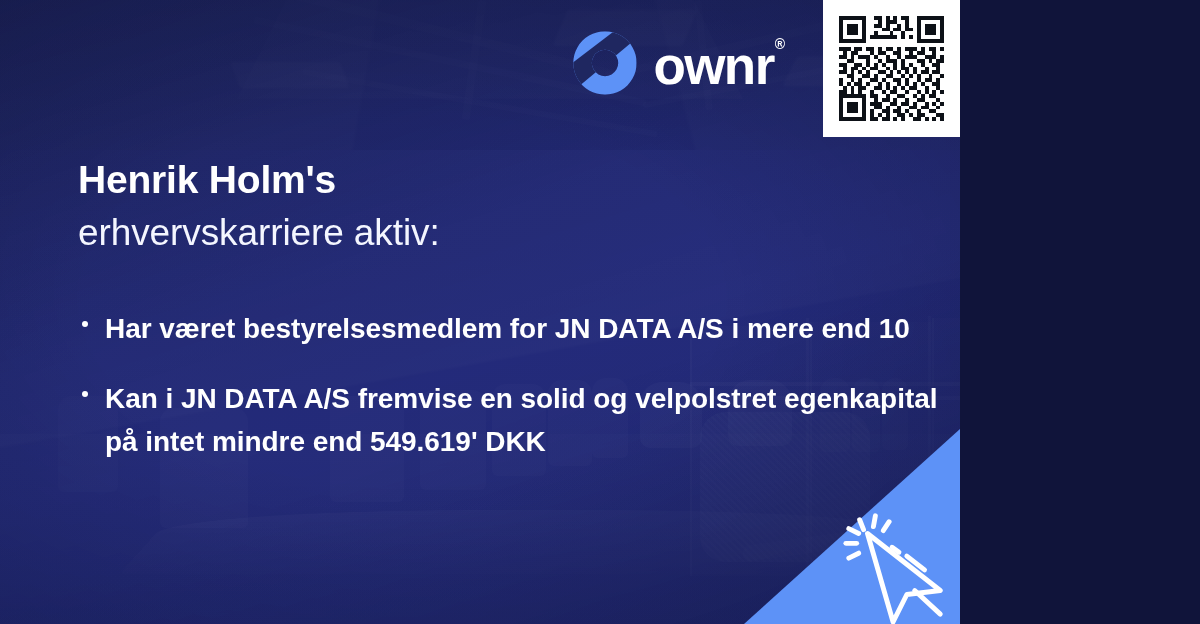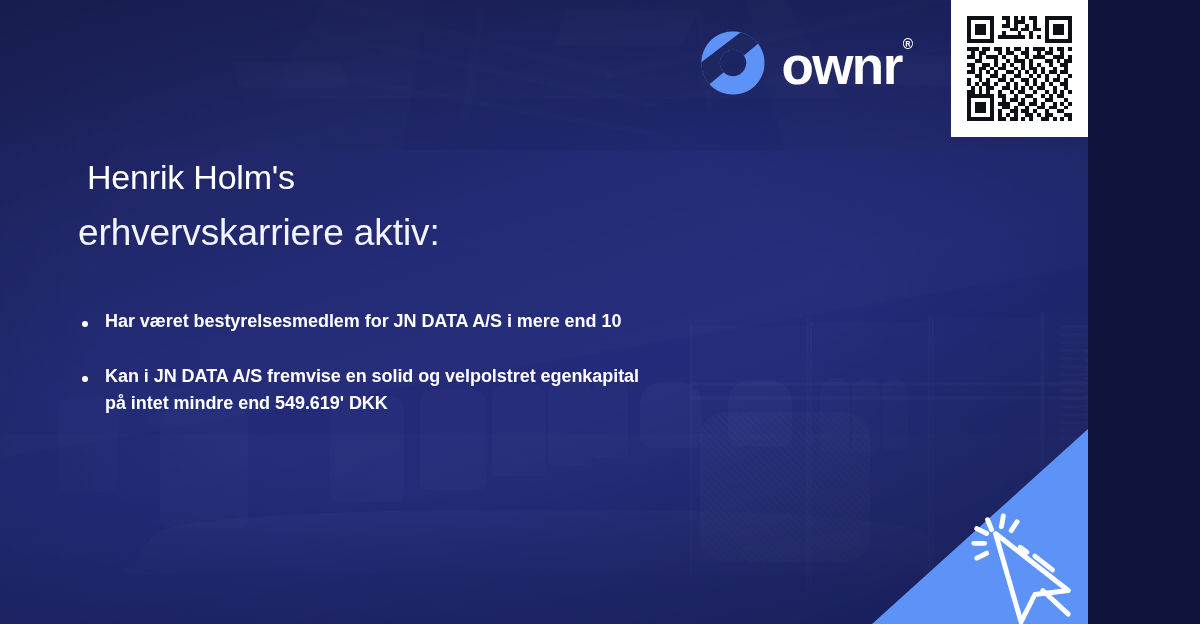--- a/index.html
+++ b/index.html
@@ -2,21 +2,21 @@
 <html><head>
 <meta charset="utf-8">
 <style>
   html, body {
     margin: 0;
     padding: 0;
     background: #10143a;
   }
   .card {
     position: relative;
-    width: 1088px;
+    width: 960px;
     height: 624px;
     overflow: hidden;
     background: #d946ef;
     font-family: "Liberation Sans", sans-serif;
     -webkit-font-smoothing: antialiased;
   }
 
   
   .photo {
     position: absolute;
@@ -159,23 +159,23 @@
   }
 
   
   .content {
     position: absolute;
     left: 78px; top: 0; width: 960px; height: 100%;
     z-index: 6;
   }
   .title-line1 {
     position: absolute;
-    top: 158px; left: 9px;
-    font-size: 34px;
-    font-weight: 400;
+    top: 158px; left: 0;
+    font-size: 39px;
+    font-weight: 700;
     color: #ffffff;
     letter-spacing: -.2px;
     white-space: nowrap;
   }
   .title-line2 {
     position: absolute;
     top: 212px; left: 0;
     font-size: 37px;
     font-weight: 400;
     color: #f4f6ff;
@@ -183,21 +183,21 @@
     white-space: nowrap;
   }
   .bullets {
     position: absolute;
     top: 308px; left: 0; width: 930px;
   }
   .bullet {
     position: relative;
     margin-bottom: 27px;
     padding-left: 27px;
-    font-size: 18px;
+    font-size: 28px;
     font-weight: 700;
     color: #ffffff;
     line-height: 1.53;
     letter-spacing: -.05px;
   }
   .bullet .dot {
     position: absolute;
     left: 4px;
     top: 13px;
     width: 6px;

